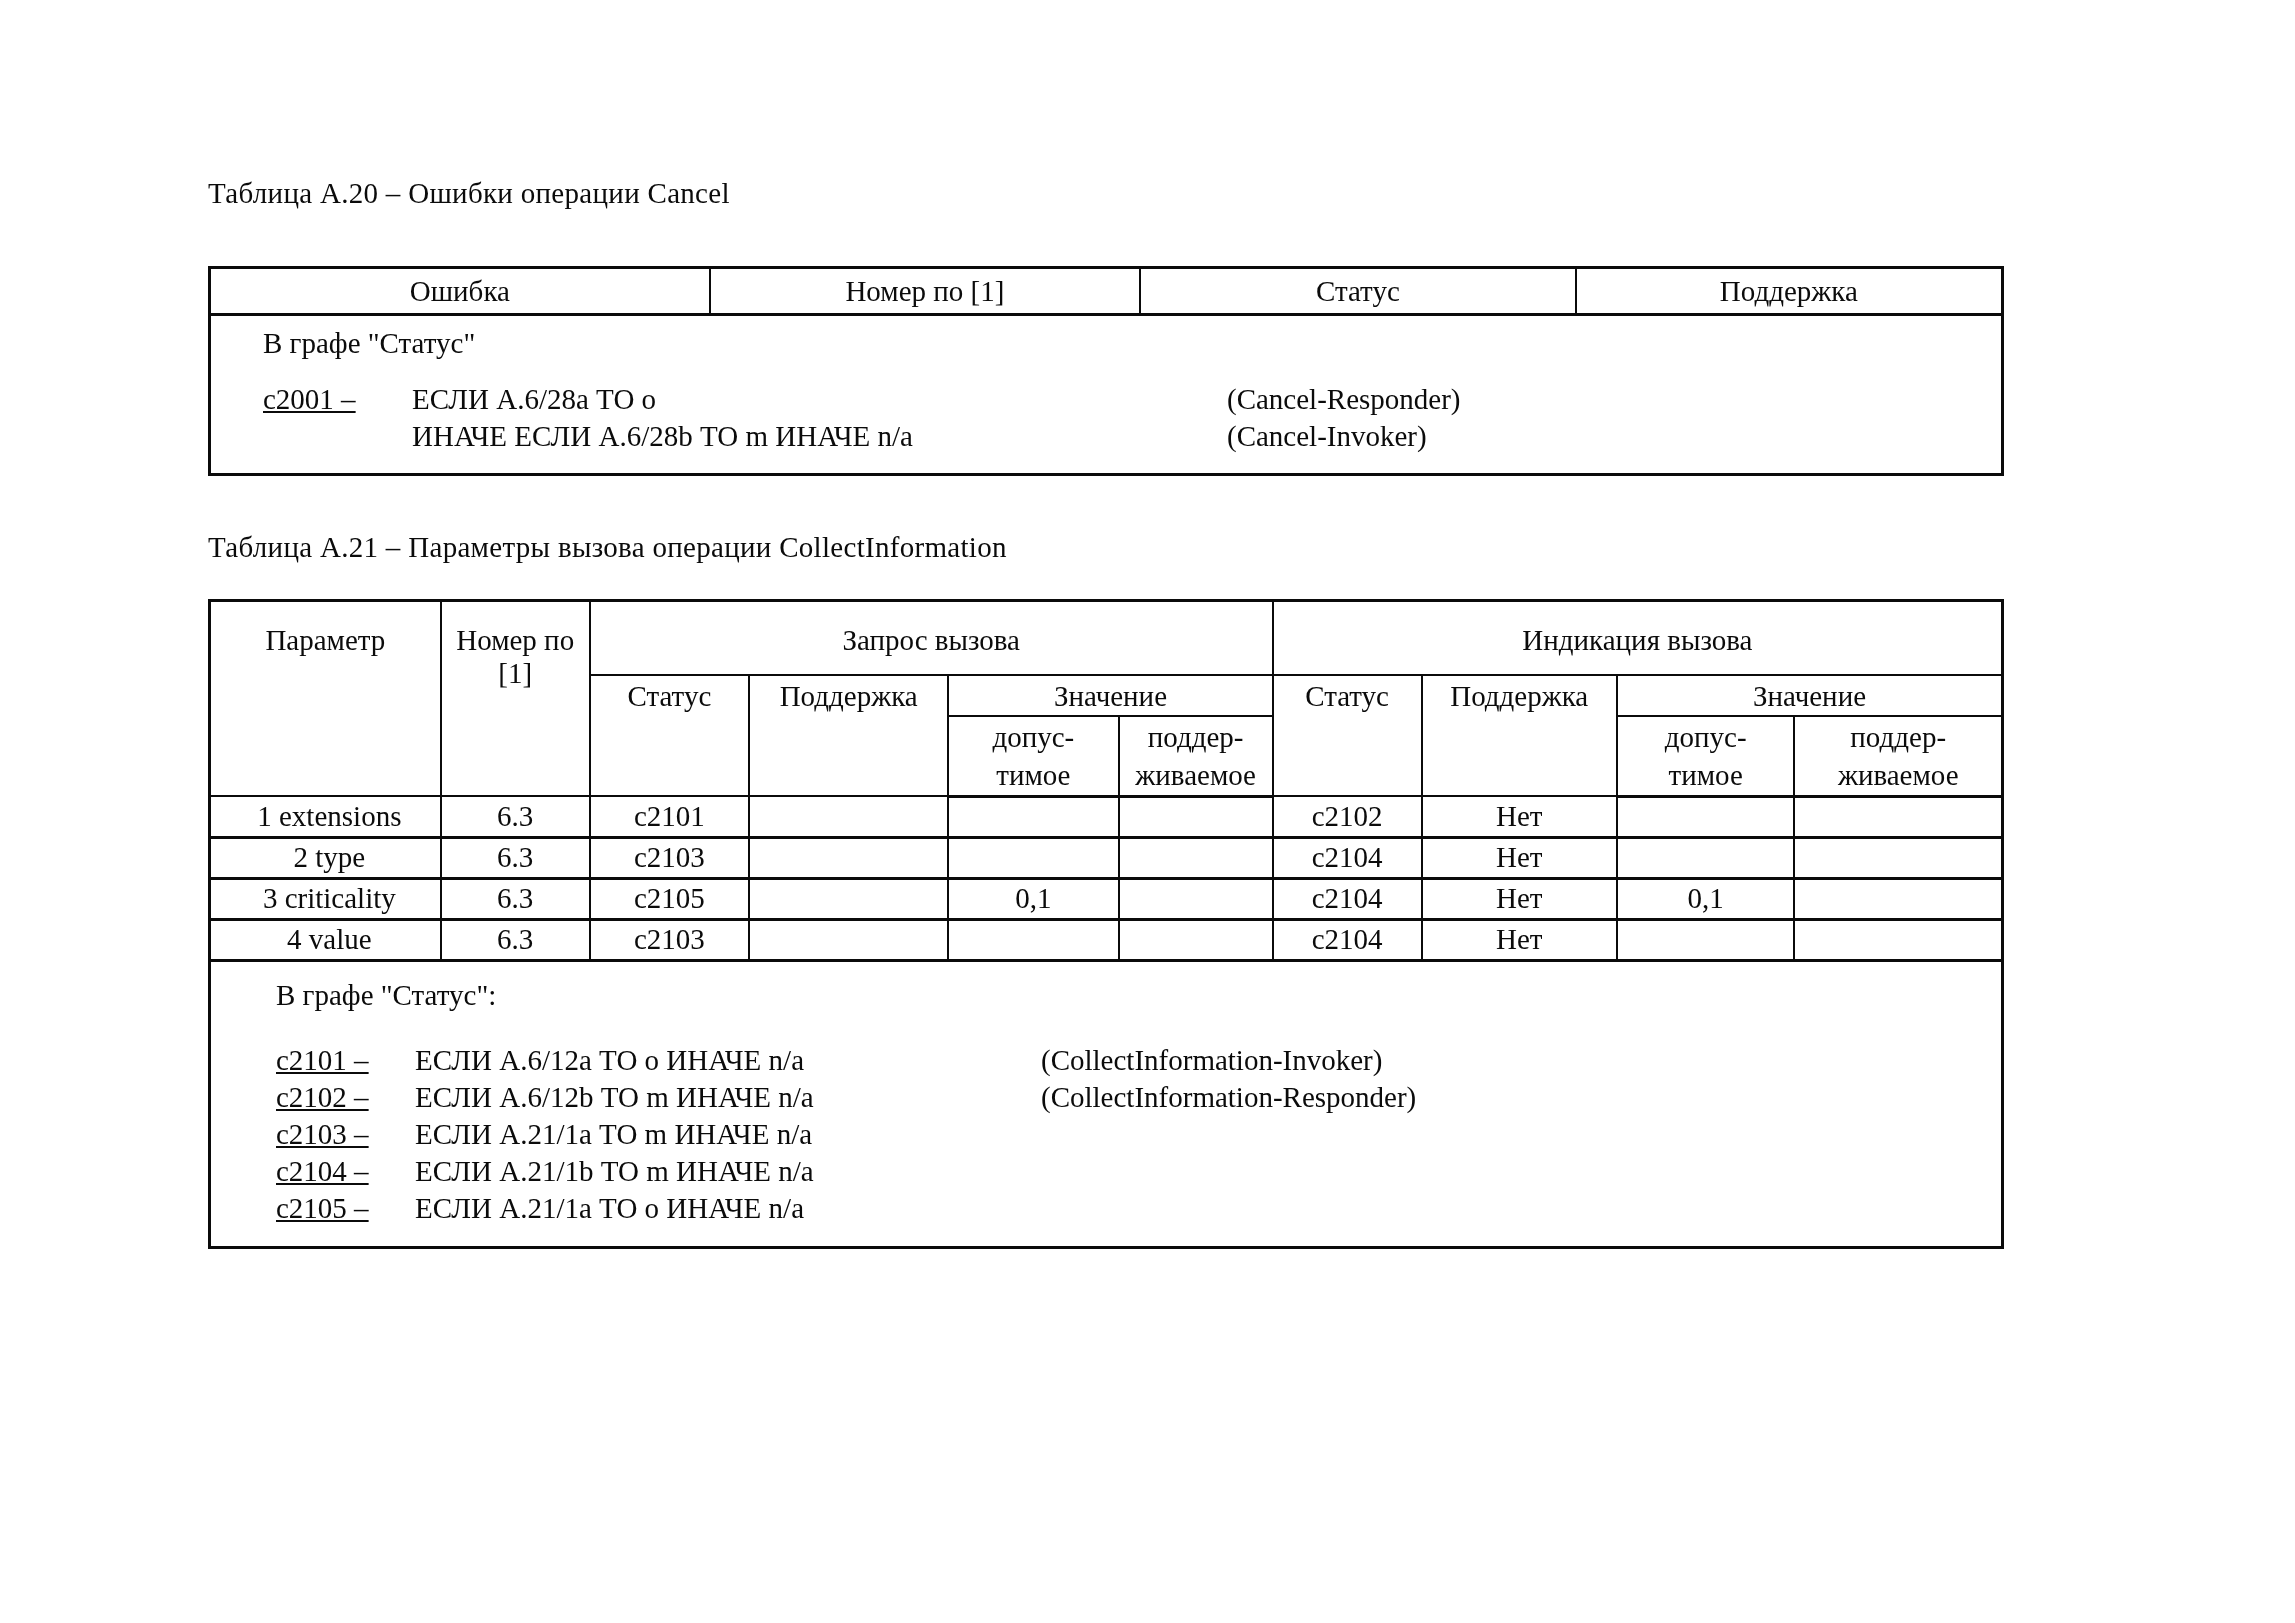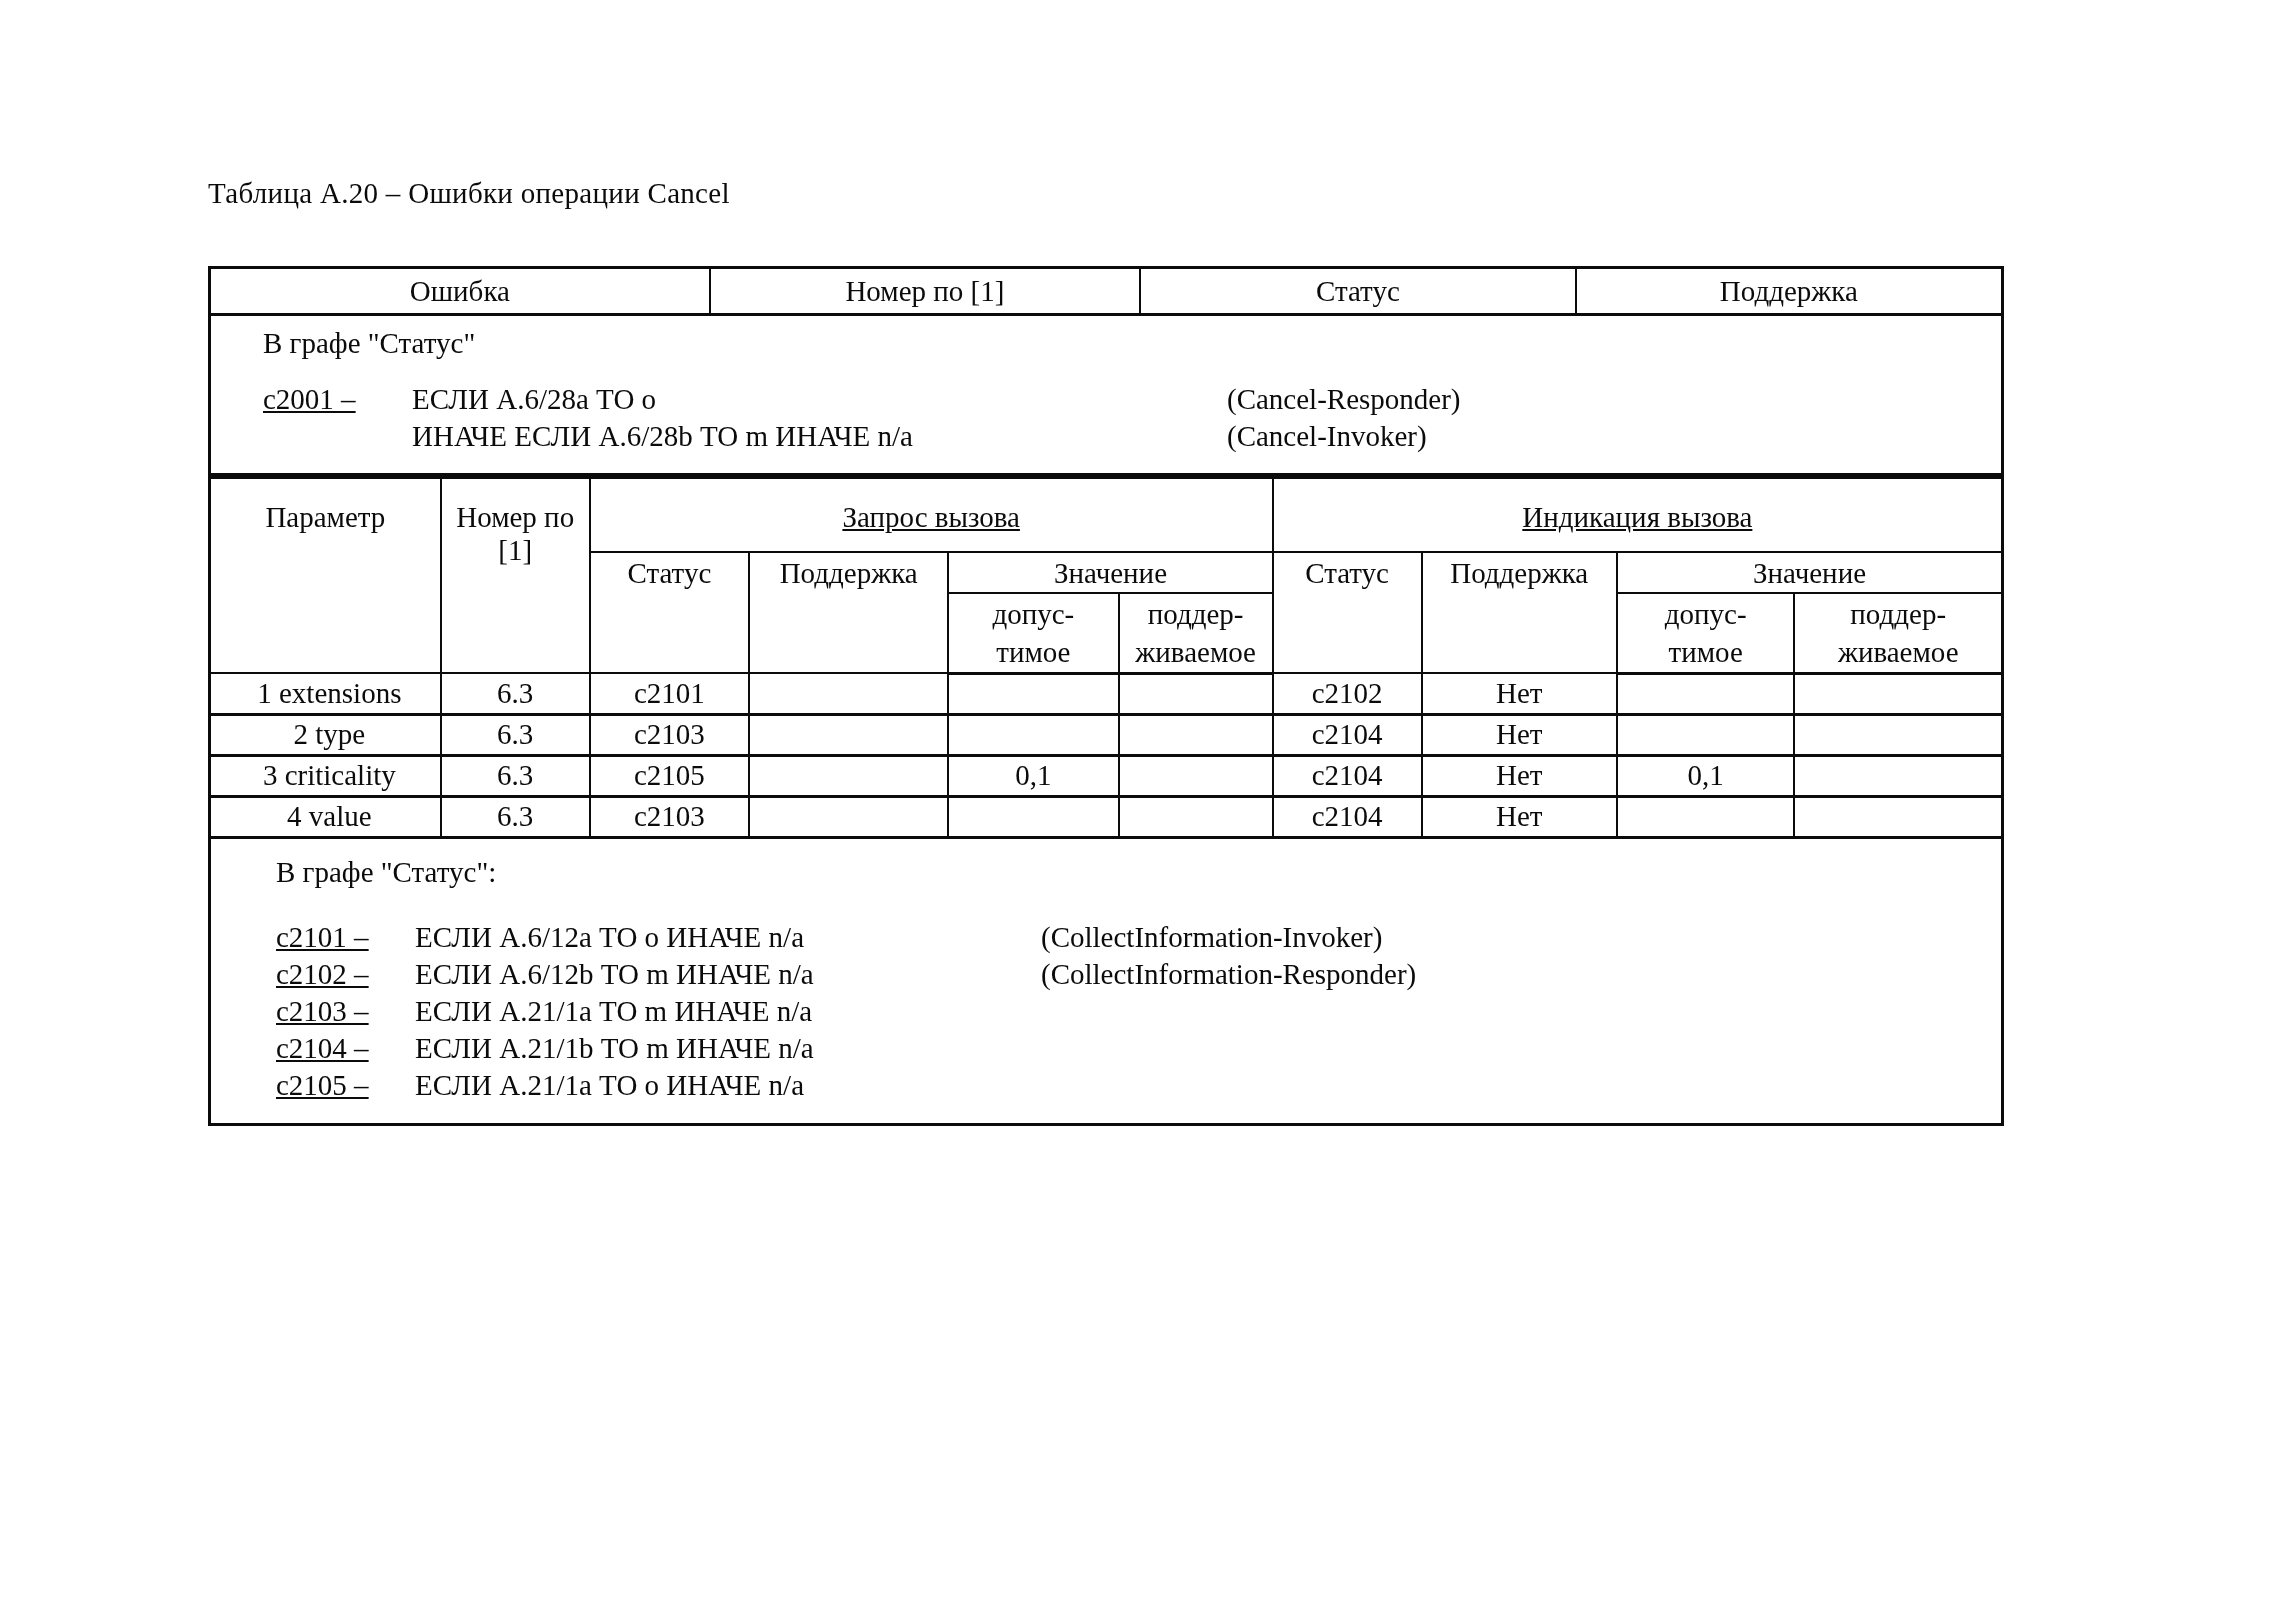--- a/index.html
+++ b/index.html
@@ -39,21 +39,21 @@
   .n21 .note-line { line-height:37px; }
   .n21 .note-code { width:139px; }
   .n21 .note-text { width:626px; }
 
   
   .t21 th { text-align:center; }
   .t21 tr.hrow1 th { height:75px; vertical-align:top; padding-top:22px; }
   .t21 tr.hrow2 th { height:41px; vertical-align:top; padding-top:3.9px; }
   .t21 th.span-val { vertical-align:middle; padding-top:0;font-family:Liberation Serif, serif; }
   .t21 tr.hrow3 th { height:80px; vertical-align:middle; line-height:38px; border-bottom-width:3.9px; }
-  .t21 th.group { vertical-align:top; padding-top:11.8px;text-decoration:underline; }
+  .t21 th.group { vertical-align:top; padding-top:11.8px; }
   .t21 td.cell { height:41px; text-align:center; vertical-align:middle; }
   .t21 tr.drow td { border-bottom-width:3.3px; }
 </style>
 </head>
 <body>
 
 <div class="content">
 
   <div class="caption">Таблица А.20 – Ошибки операции Cancel</div>
 
@@ -84,20 +84,21 @@
             <span class="note-code"></span>
             <span class="note-text">ИНАЧЕ ЕСЛИ А.6/28b ТО m ИНАЧЕ n/a</span>
             <span class="note-right">(Cancel-Invoker)</span>
           </div>
         </div>
       </td>
     </tr>
   </tbody>
     </table>
 
+  <div class="caption caption2">Таблица А.21 – Параметры вызова операции CollectInformation</div>
 
   <table class="t21 n21">
     <colgroup>
       <col style="width:12.9%">
         <col style="width:8.3%">
         <col style="width:8.9%">
         <col style="width:11.1%">
       <col style="width:9.5%">
         <col style="width:8.6%">
         <col style="width:8.3%">

